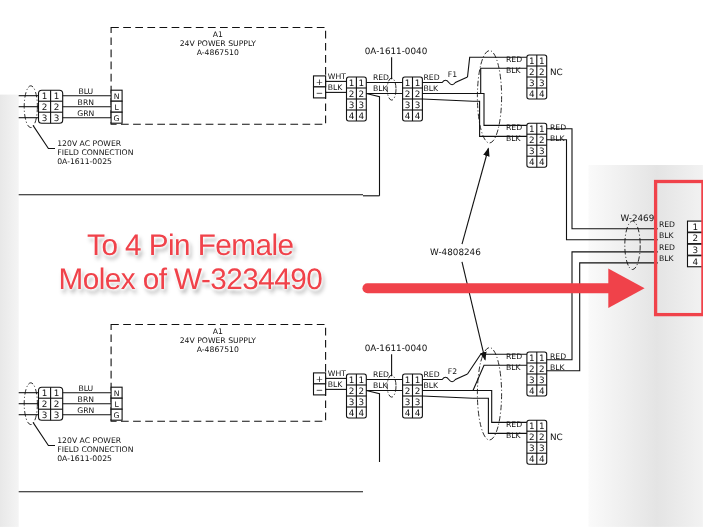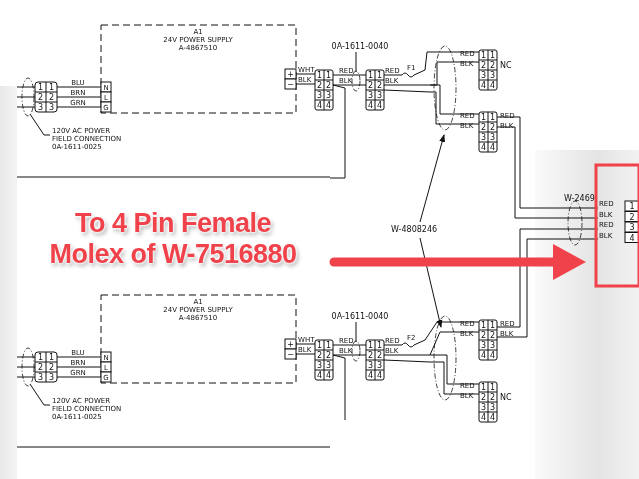--- a/index.html
+++ b/index.html
@@ -7,21 +7,21 @@
   #bgL{position:absolute;left:0;top:86px;width:17px;height:393px;background:linear-gradient(90deg,#e8e8e8,#f4f4f4);}
   #bgR{position:absolute;left:535px;top:150px;width:104px;height:329px;background:linear-gradient(90deg,#fafafa,#e4e4e4 60%,#f2f2f2);}
   svg#dia{position:absolute;left:0;top:0;}
   svg text{font-family:"DejaVu Sans",sans-serif;fill:#111;}
   .t7{font-size:7px;}
   .t8{font-size:8px;}
   .w{stroke:#111;stroke-width:1;fill:none;}
   .dash{stroke:#111;stroke-width:1;fill:none;stroke-dasharray:7 4;}
   .dd{stroke:#111;stroke-width:0.8;fill:none;stroke-dasharray:5 2 1 2;}
   .box{stroke:#111;stroke-width:1;fill:#fff;}
-  #callout{position:absolute;left:38px;top:208px;width:270px;text-align:center;color:#f0424a;font-weight:bold;font-size:27px;line-height:31px;
+  #callout{position:absolute;left:38px;top:208px;width:270px;text-align:center;color:#f0424a;font-weight:normal;font-size:27px;line-height:31px;
     text-shadow:0 0 3px #fff,0 0 3px #fff,0 0 3px #fff,2px 3px 4px rgba(0,0,0,0.35);letter-spacing:-0.5px;font-family:"Liberation Sans",sans-serif;}
 </style>
 </head>
 <body>
 
 <div id="bgL"></div>
 <div id="bgR"></div>
 
 <svg id="dia" width="639" height="479">
   <defs>
@@ -326,14 +326,14 @@
     </g>
 
   <rect x="596" y="165" width="43" height="121" fill="none" stroke="#f0424a" stroke-width="3"></rect>
 
   <line x1="334" y1="262" x2="556" y2="262" stroke="#f0424a" stroke-width="9" stroke-linecap="round"></line>
   <path d="M553,244 L586,262 L553,280 z" fill="#f0424a"></path>
 </svg>
 
 <div id="callout">
   <div>To 4 Pin Female</div>
-  <div>Molex of W-7516880</div>
+  <div>Molex of W-3234490</div>
 </div>
 
 </body></html>

